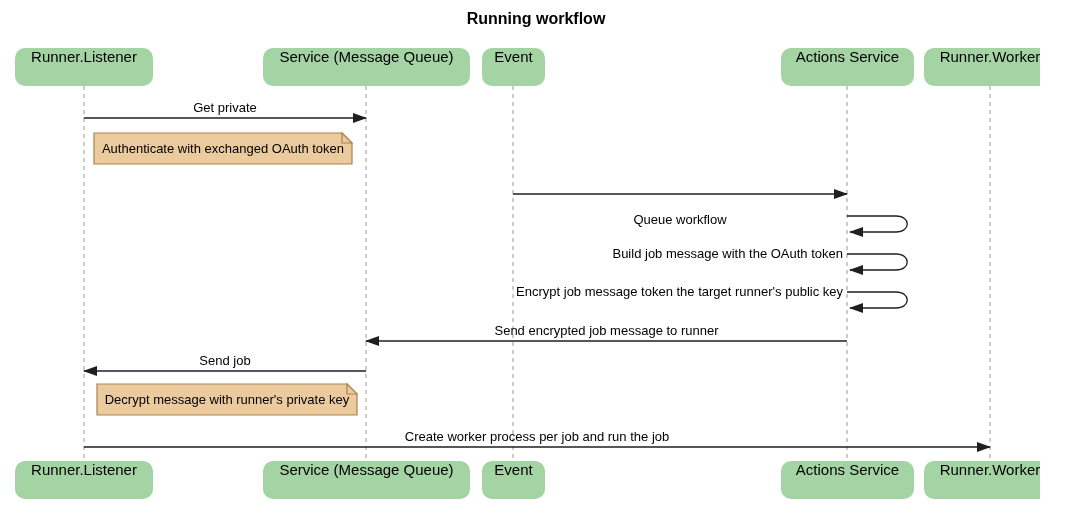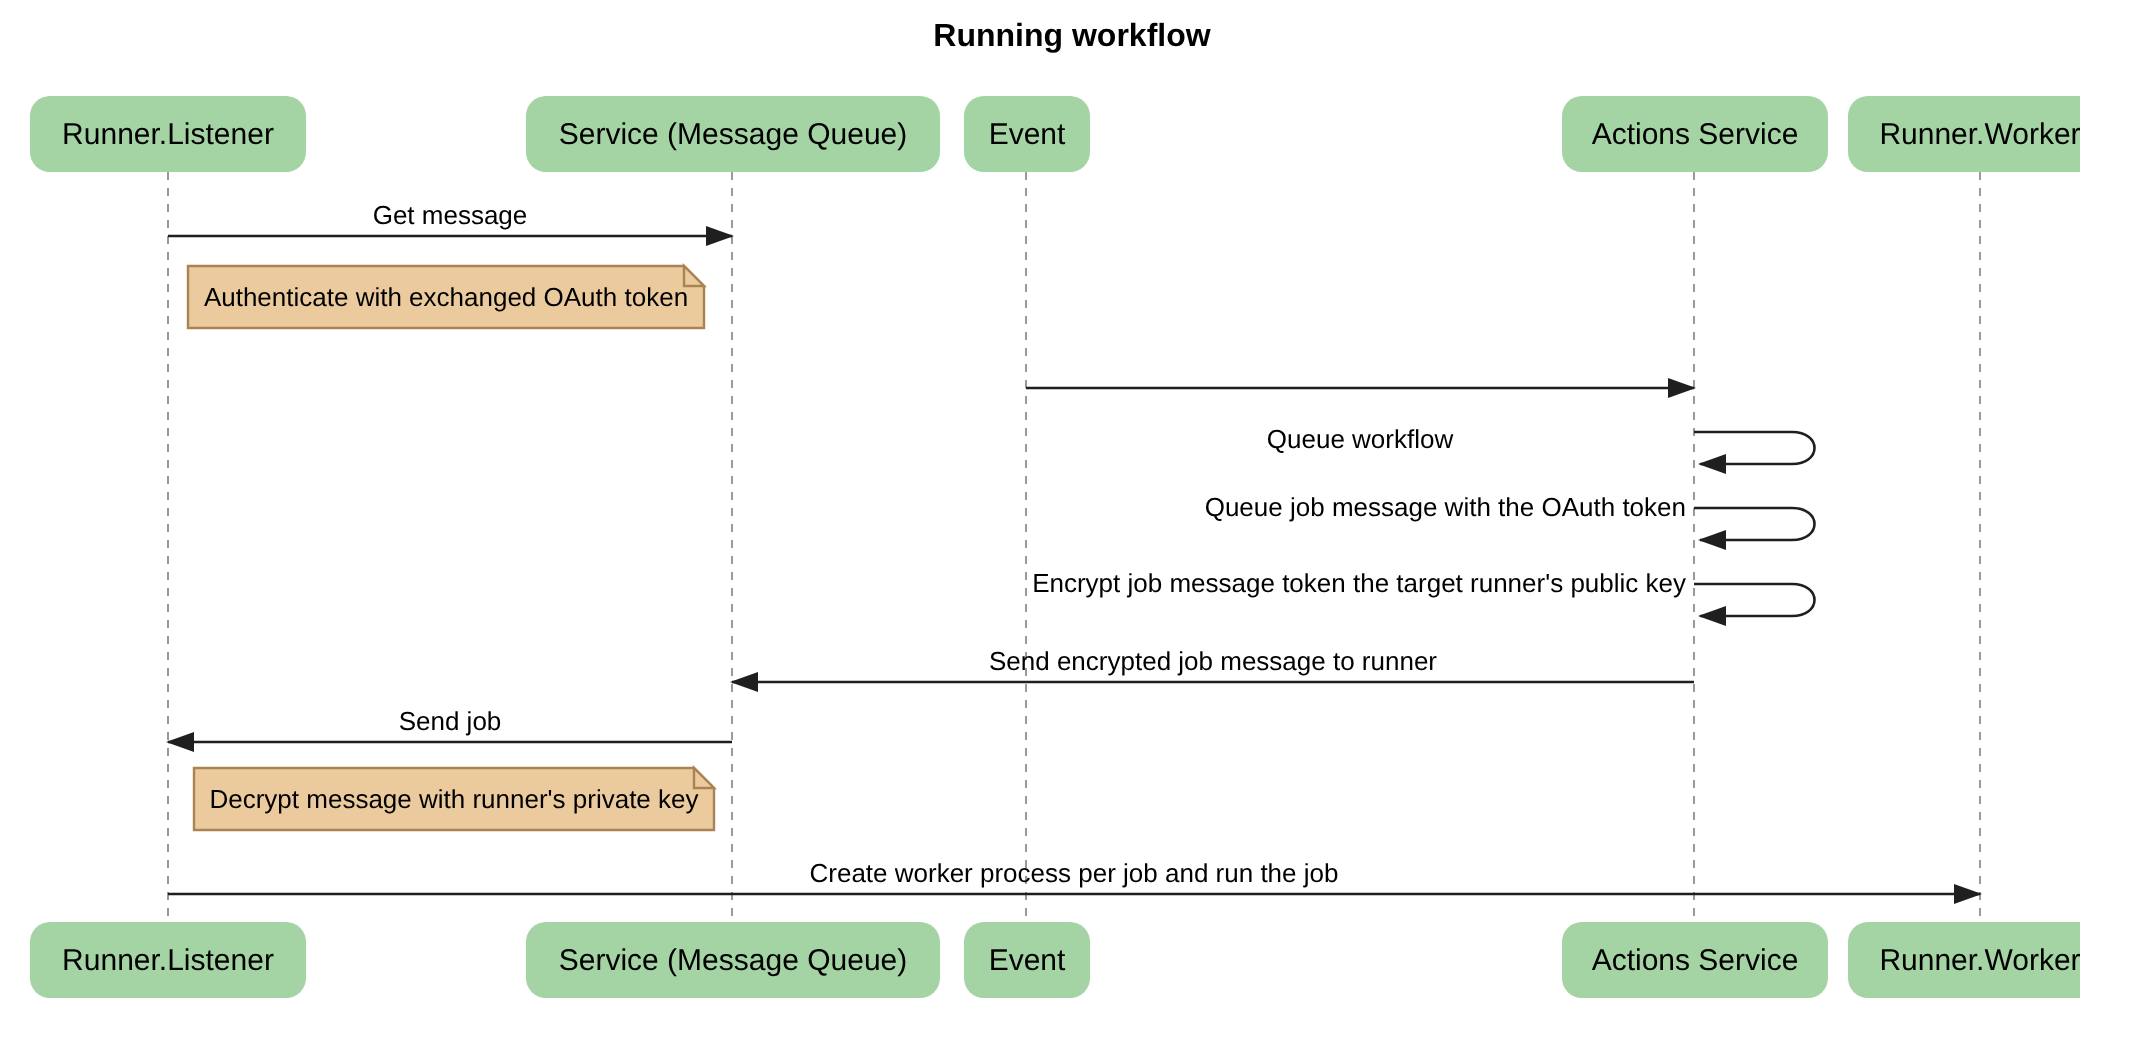--- a/index.html
+++ b/index.html
@@ -24,21 +24,21 @@
   }
   svg.overlay{position:absolute;left:0;top:0;width:1072px;height:523px;}
   .lifeline{stroke:var(--lifeline);stroke-width:1;stroke-dasharray:4 4;fill:none;}
   .arrow{stroke:var(--arrow);stroke-width:1.3;fill:none;}
   .note-shape{fill:var(--note-fill);stroke:var(--note-border);stroke-width:1.2;}
   .note-fold{fill:var(--note-fill);stroke:var(--note-border);stroke-width:1.2;}
   .actor{
     position:absolute;height:38px;
     background:var(--actor-fill);
     border-radius:10px;
-    display:flex;align-items:center;justify-content:center;
+    display:flex;justify-content:center;
     font-size:15px;color:#000;
   }
   .msg-label{
     position:absolute;height:14px;line-height:14px;
     font-size:13px;text-align:center;color:#000;white-space:nowrap;
   }
   .msg-label.right{text-align:right;}
   .note-label{
     position:absolute;font-size:13px;text-align:center;color:#000;white-space:nowrap;
   }
@@ -109,23 +109,23 @@
   <div class="actor" style="left:482px;top:461px;width:63px;">
       <span>Event</span>
     </div>
   <div class="actor" style="left:781px;top:461px;width:133px;">
       <span>Actions Service</span>
     </div>
   <div class="actor" style="left:924px;top:461px;width:132px;">
       <span>Runner.Worker</span>
     </div>
 
-  <div class="msg-label" style="left:84px;top:101px;width:282px;">Get message</div>
+  <div class="msg-label" style="left:84px;top:101px;width:282px;">Get private</div>
   <div class="msg-label" style="left:513px;top:177px;width:334px;margin-top:36px;">Queue workflow</div>
-  <div class="msg-label right" style="left:393px;top:247px;width:450px;">Queue job message with the OAuth token</div>
+  <div class="msg-label right" style="left:393px;top:247px;width:450px;">Build job message with the OAuth token</div>
   <div class="msg-label right" style="left:393px;top:285px;width:450px;">Encrypt job message token the target runner's public key</div>
   <div class="msg-label" style="left:84px;top:354px;width:282px;">Send job</div>
   <div class="msg-label" style="left:366px;top:324px;width:481px;">Send encrypted job message to runner</div>
   <div class="msg-label" style="left:84px;top:430px;width:906px;">Create worker process per job and run the job</div>
 
   <div class="note-label" style="left:97px;top:384px;width:260px;height:31px;line-height:31px;">Decrypt message with runner's private key</div>
   <div class="note-label" style="left:94px;top:133px;width:258px;height:31px;line-height:31px;">Authenticate with exchanged OAuth token</div>
 
 </div>
 

